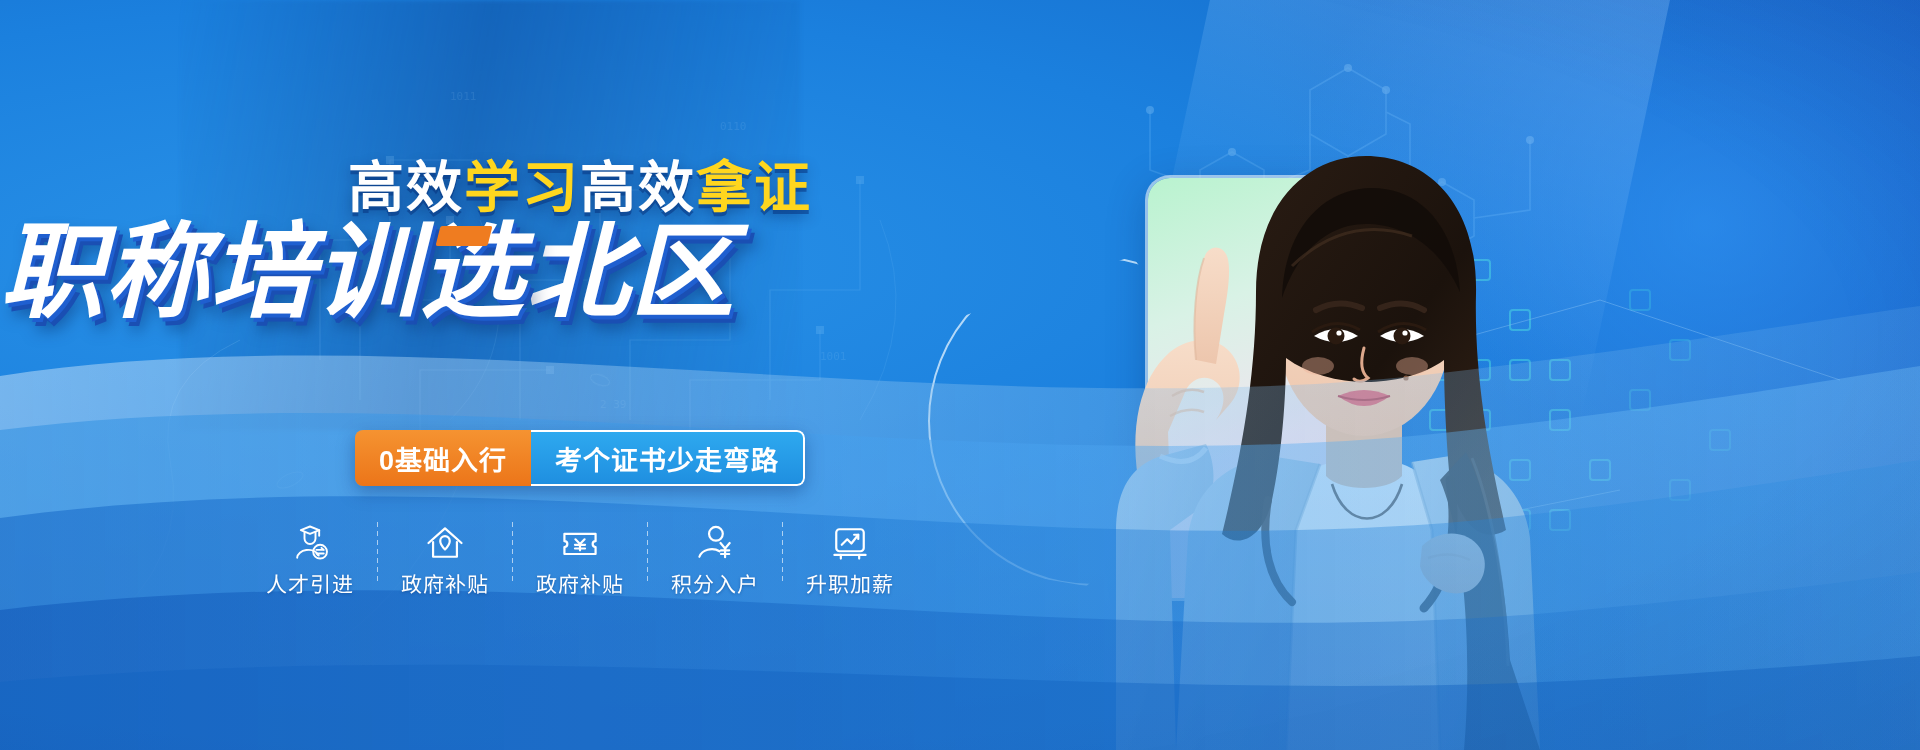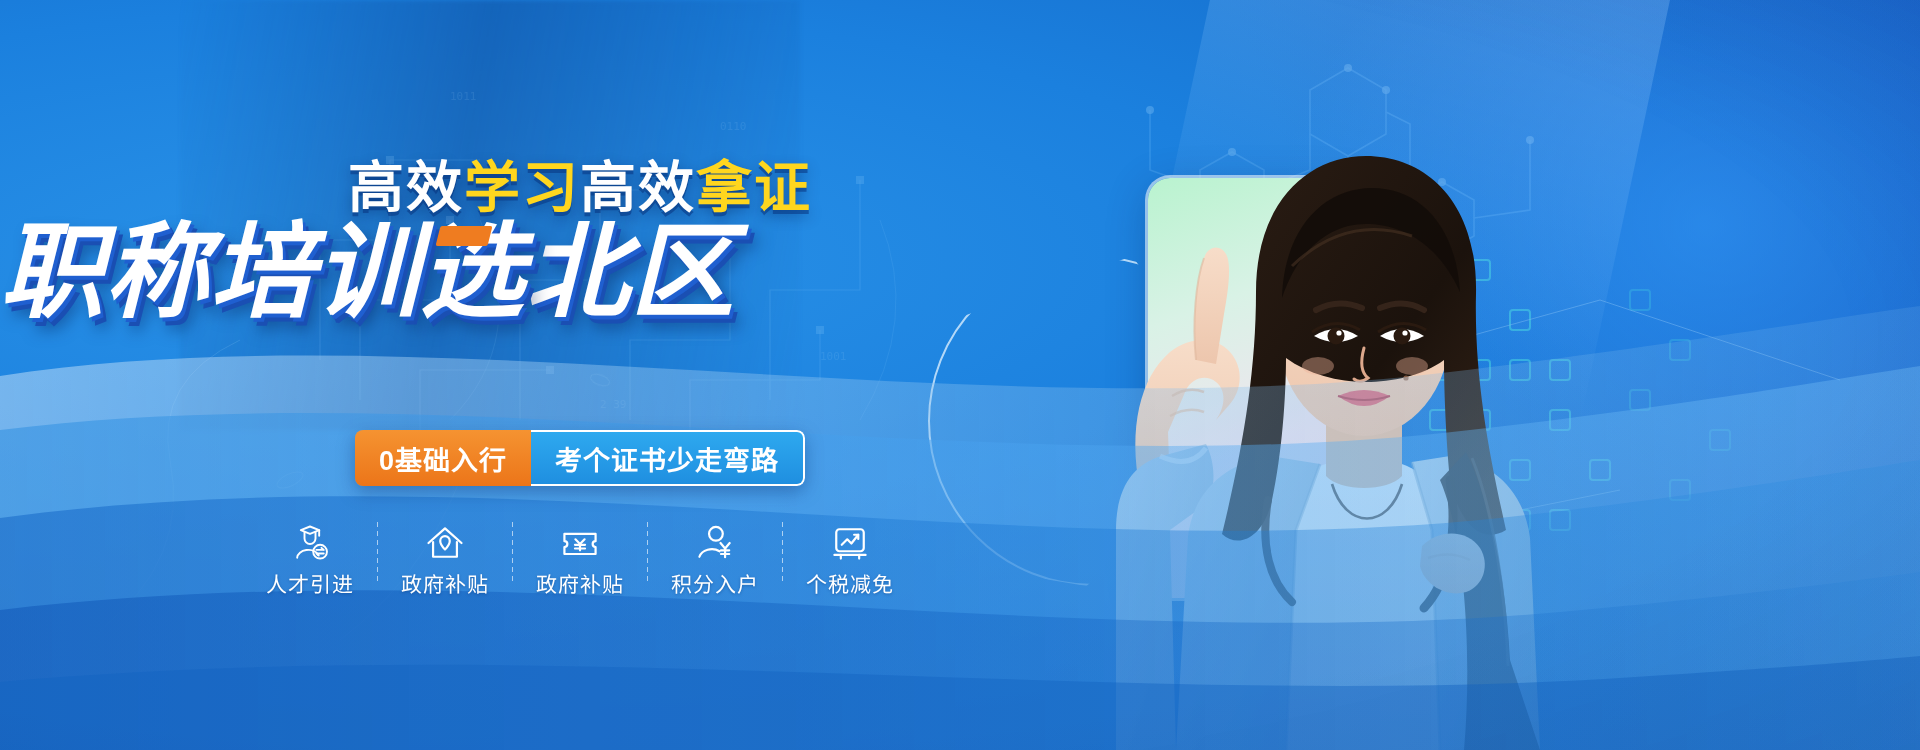--- a/index.html
+++ b/index.html
@@ -524,18 +524,18 @@
       <div class="feature">
         <div class="ficon">
           <svg viewBox="0 0 48 48" width="44" height="44" fill="none" stroke="#ffffff" stroke-width="2.4" stroke-linecap="round" stroke-linejoin="round">
             <rect x="9" y="9" width="30" height="24" rx="3.5"></rect>
             <path d="M15 26 l6 -6 l4.5 4.5 L33 15"></path>
             <path d="M28.5 15 H33 v4.5"></path>
             <path d="M7 37 h34"></path>
             <path d="M14 37 v4 M34 37 v4"></path>
           </svg>
         </div>
-        <div class="flabel">个税减免</div>
+        <div class="flabel">升职加薪</div>
       </div>
 
     </div>
   </div>
 </div>
 
 </body></html>

